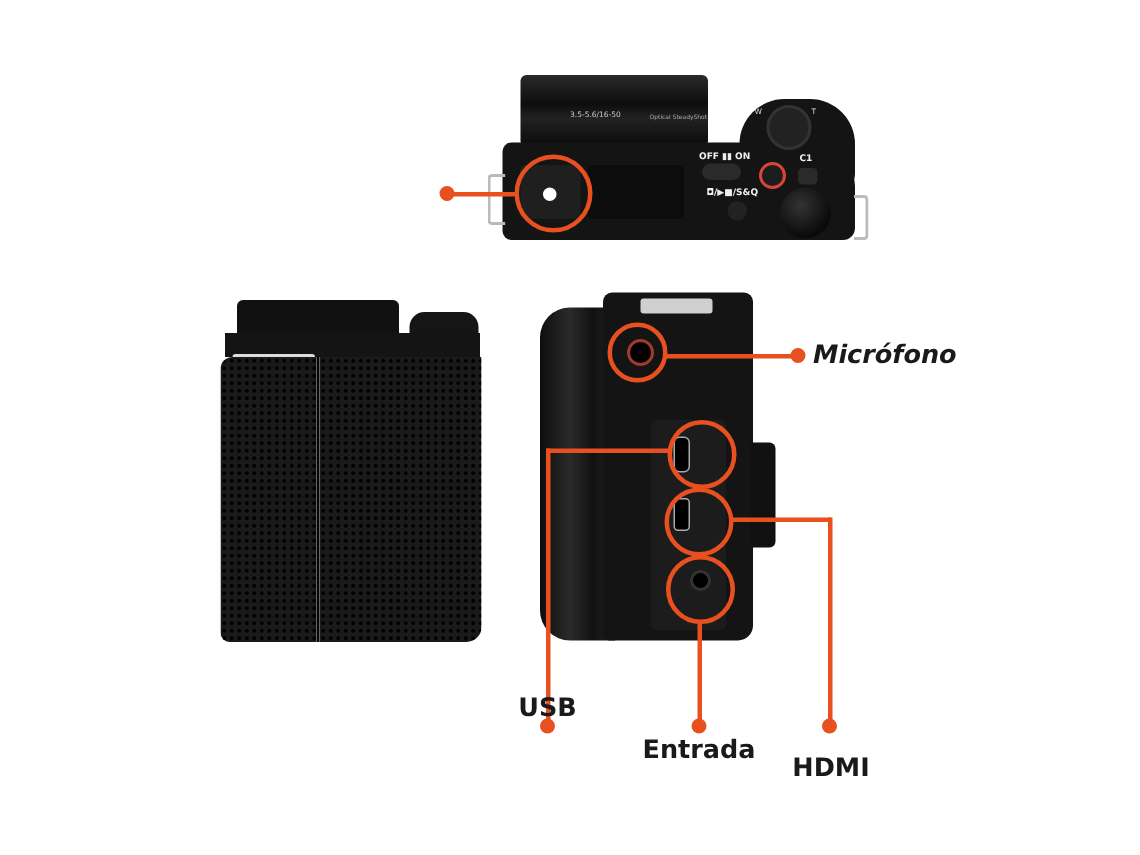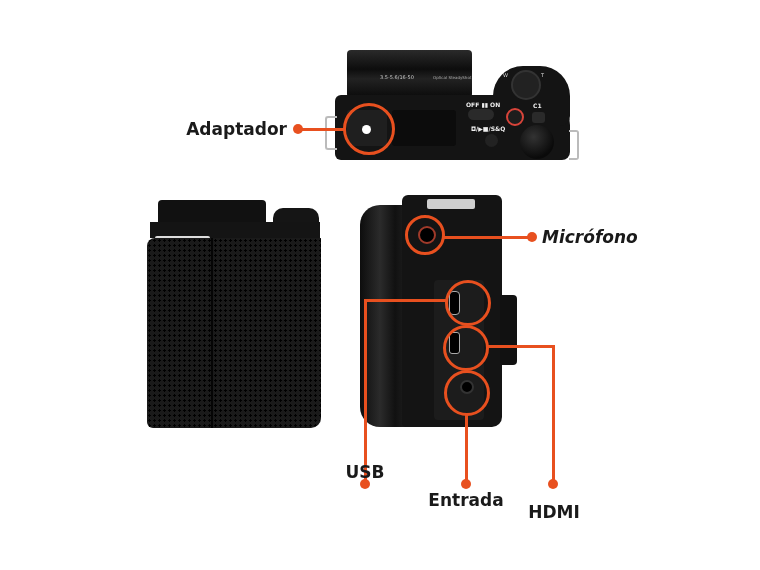--- a/index.html
+++ b/index.html
@@ -55,21 +55,20 @@
   <div class="abs" style="left:195px;top:75px;width:34px;height:34px;border-radius:50%;background:radial-gradient(circle at 40% 35%,#333,#0a0a0a 70%);"></div>
 
   <div class="abs" style="left:0;top:66px;width:10px;height:30px;border:2px solid #bbb;border-right:none;border-radius:3px 0 0 3px;"></div>
   <div class="abs" style="left:244px;top:80px;width:8px;height:26px;border:2px solid #bbb;border-left:none;border-radius:0 3px 3px 0;"></div>
 </div>
 
 <div class="ring" style="left:343px;top:103px;width:52px;height:52px;"></div>
 <div class="leader" style="left:300px;top:128px;width:44px;height:3px;"></div>
 <div class="dot" style="left:293px;top:124px;"></div>
 <div class="label right" style="left:150px;top:119px;width:137px;">
-  <div>Adaptador</div>
 </div>
 
 <div class="abs" style="left:145px;top:198px;width:180px;height:235px;">
   <div class="abs" style="left:13px;top:2px;width:108px;height:22px;background:#111;border-radius:4px 4px 0 0;"></div>
   <div class="abs" style="left:128px;top:10px;width:46px;height:18px;background:#151515;border-radius:10px 10px 0 0;"></div>
   <div class="abs" style="left:5px;top:24px;width:170px;height:16px;background:#141414;"></div>
   <div class="abs" style="left:10px;top:38px;width:55px;height:4px;background:#ddd;border-radius:2px;"></div>
   <div class="abs texture" style="left:2px;top:40px;width:64px;height:190px;border-radius:8px 0 0 6px;"></div>
   <div class="abs texture" style="left:68px;top:40px;width:108px;height:190px;border-radius:0 0 10px 0;"></div>
   <div class="abs" style="left:66px;top:40px;width:2px;height:190px;background:#050505;"></div>

